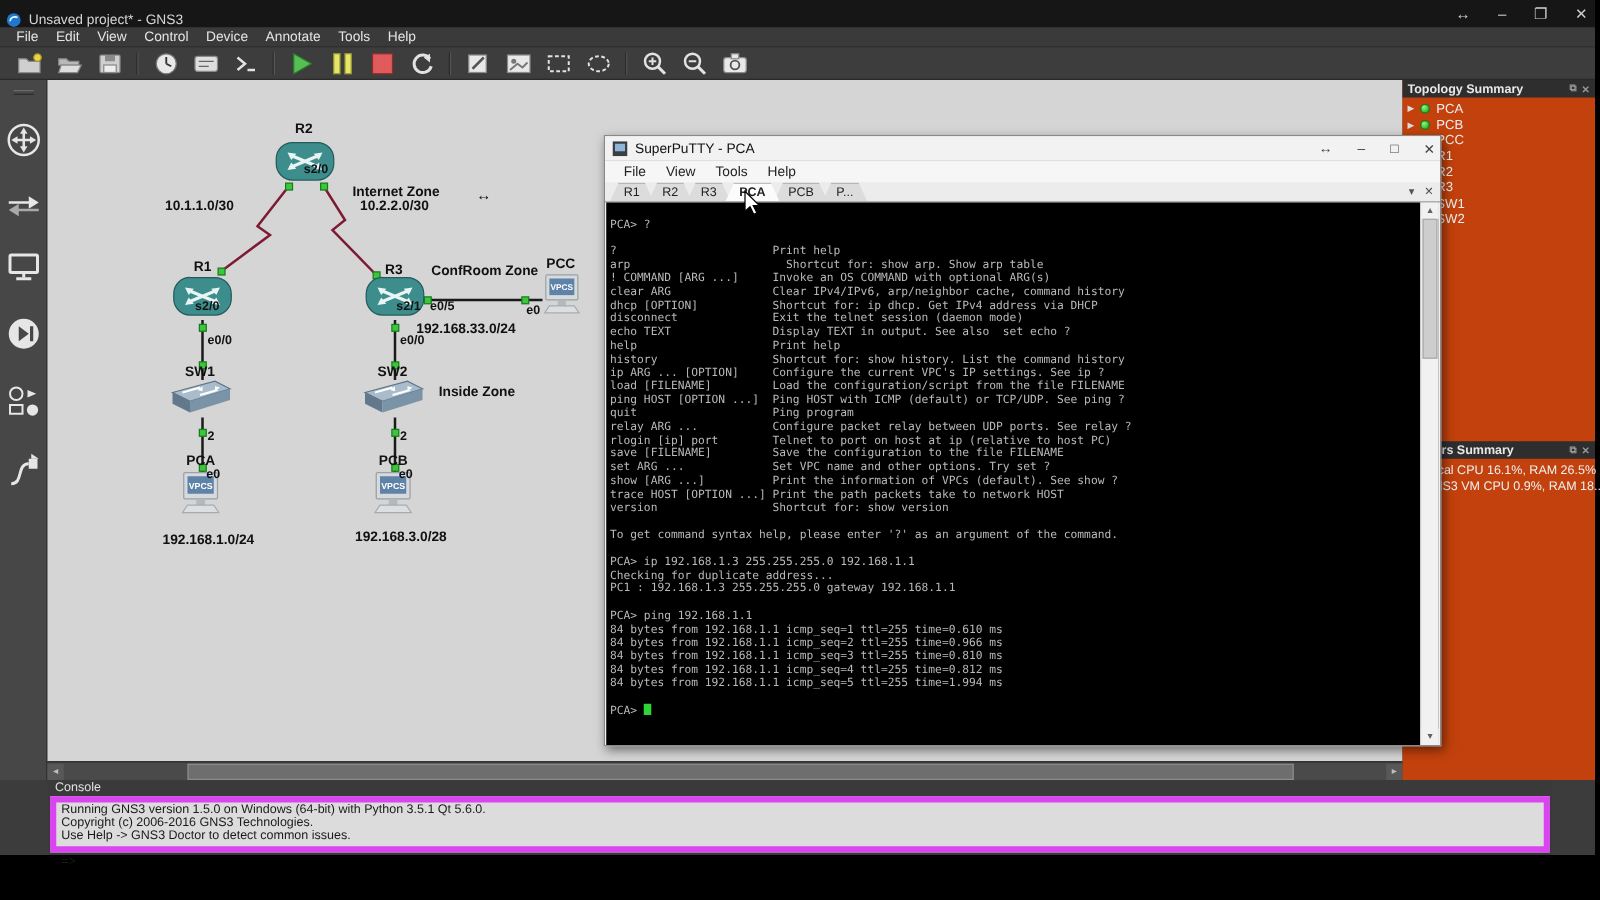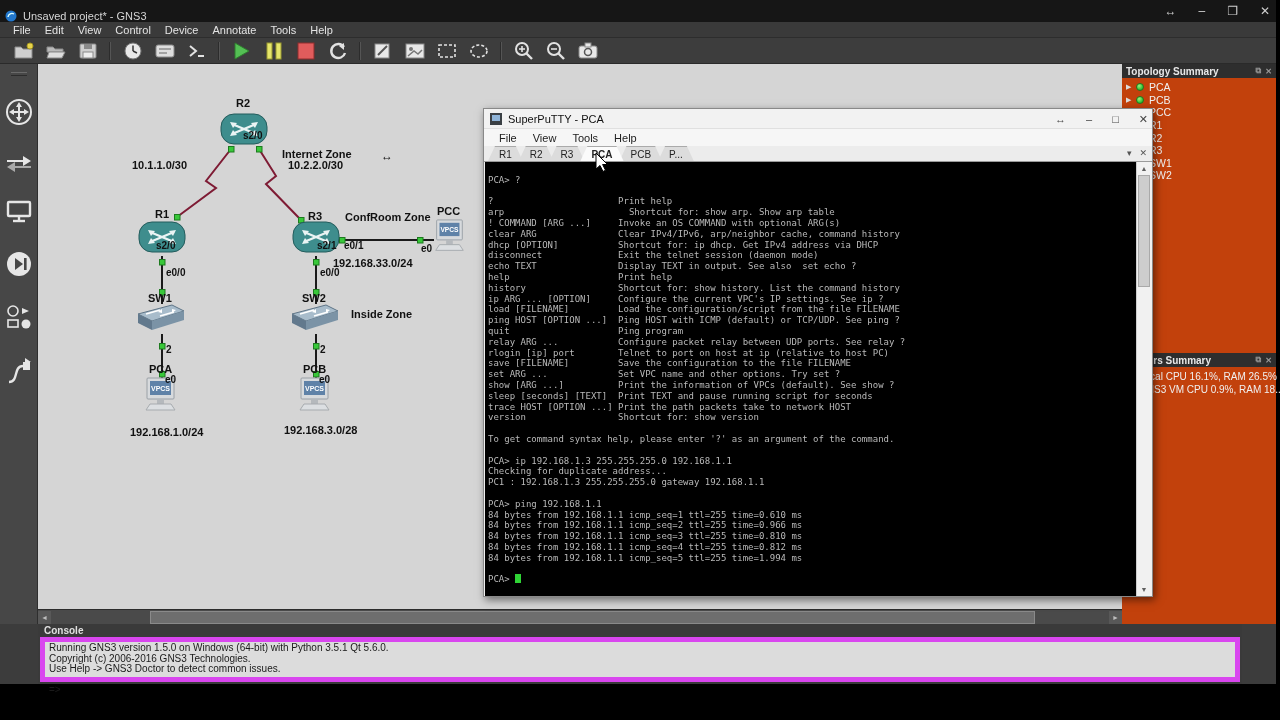--- a/index.html
+++ b/index.html
@@ -51,21 +51,21 @@
   .panel-header .ph-title { flex:1; white-space:nowrap; overflow:hidden; }
   .panel-header .ph-ico { color:#9a9a9a; font-size:8px; margin-left:4px; }
   .ts-row { display:flex; align-items:center; height:12.6px; padding-left:4px; color:#f0f0f0; font-size:10.5px; }
   .ts-row .exp { width:10px; font-size:7px; color:#dcdcdc; }
   .dot { width:8px; height:8px; border-radius:50%; background:radial-gradient(circle at 35% 30%, #9cf07e, #39c83a 60%, #1f8f22);
          border:1px solid #1d7a1f; margin-right:5px; flex:none; }
   .srv-row { display:flex; align-items:center; height:13px; padding-left:4px; color:#f0f0f0; font-size:10px; white-space:nowrap; }
 
   
   #console-panel { position:absolute; left:38px; top:624px; width:1204px; height:60px; background:#3a3a3a; }
-  #console-header { height:14px; color:#e0e0e0; font-size:10px; font-weight:bold; padding-left:6px; line-height:13px; }
+  #console-header { height:14px; color:#e0e0e0; font-size:10px; font-weight:normal; padding-left:6px; line-height:13px; }
   #console-body { position:absolute; left:2px; top:13px; width:1200px; height:45px; background:#dcdcdc;
                   border:5px solid #d946ef; color:#1a1a1a; font-size:10px; line-height:10.5px; padding:1px 4px; }
   #console-prompt { margin-top:10px; }
 
   
   #sp-window { position:absolute; left:483px; top:108px; width:670px; height:489px; background:#f0f0f0;
                border:1px solid #898989; box-shadow:2px 3px 8px rgba(0,0,0,.5); }
   #sp-titlebar { position:absolute; left:0; top:0; width:100%; height:20px; background:#f2f2f2;
                  display:flex; align-items:center; font-size:11px; color:#111; border-bottom:1px solid #e0e0e0; }
   #sp-titlebar .title { margin-left:6px; }
@@ -402,21 +402,21 @@
       <div class="nlabel" style="left:110px;top:228px">SW1</div>
       <div class="nlabel" style="left:264px;top:228px">SW2</div>
       <div class="nlabel" style="left:111px;top:299px">PCA</div>
       <div class="nlabel" style="left:265px;top:299px">PCB</div>
       <div class="nlabel" style="left:399px;top:141px">PCC</div>
 
       <div class="plabel" style="left:205px;top:66px">s2/0</div>
       <div class="plabel" style="left:118px;top:176px">s2/0</div>
       <div class="plabel" style="left:128px;top:203px">e0/0</div>
       <div class="plabel" style="left:279px;top:176px">s2/1</div>
-      <div class="plabel" style="left:306px;top:176px">e0/1</div>
+      <div class="plabel" style="left:306px;top:176px">e0/5</div>
       <div class="plabel" style="left:282px;top:203px">e0/0</div>
       <div class="plabel" style="left:383px;top:179px">e0</div>
       <div class="plabel" style="left:128px;top:280px">2</div>
       <div class="plabel" style="left:282px;top:280px">2</div>
       <div class="plabel" style="left:127px;top:310px">e0</div>
       <div class="plabel" style="left:281px;top:310px">e0</div>
 
       <div class="nlabel" style="left:94px;top:95px">10.1.1.0/30</div>
       <div class="nlabel" style="left:244px;top:84px">Internet Zone</div>
       <div class="nlabel" style="left:250px;top:95px">10.2.2.0/30</div>
@@ -565,21 +565,20 @@
             <div class="tline">history                 Shortcut for: show history. List the command history</div>
             <div class="tline">ip ARG ... [OPTION]     Configure the current VPC's IP settings. See ip ?</div>
             <div class="tline">load [FILENAME]         Load the configuration/script from the file FILENAME</div>
             <div class="tline">ping HOST [OPTION ...]  Ping HOST with ICMP (default) or TCP/UDP. See ping ?</div>
             <div class="tline">quit                    Ping program</div>
             <div class="tline">relay ARG ...           Configure packet relay between UDP ports. See relay ?</div>
             <div class="tline">rlogin [ip] port        Telnet to port on host at ip (relative to host PC)</div>
             <div class="tline">save [FILENAME]         Save the configuration to the file FILENAME</div>
             <div class="tline">set ARG ...             Set VPC name and other options. Try set ?</div>
             <div class="tline">show [ARG ...]          Print the information of VPCs (default). See show ?</div>
-            <div class="tline">sleep [seconds] [TEXT]  Print TEXT and pause running script for seconds</div>
             <div class="tline">trace HOST [OPTION ...] Print the path packets take to network HOST</div>
             <div class="tline">version                 Shortcut for: show version</div>
             <div class="tline"></div>
             <div class="tline">To get command syntax help, please enter '?' as an argument of the command.</div>
             <div class="tline"></div>
             <div class="tline">PCA&gt; ip 192.168.1.3 255.255.255.0 192.168.1.1</div>
             <div class="tline">Checking for duplicate address...</div>
             <div class="tline">PC1 : 192.168.1.3 255.255.255.0 gateway 192.168.1.1</div>
             <div class="tline"></div>
             <div class="tline">PCA&gt; ping 192.168.1.1</div>

